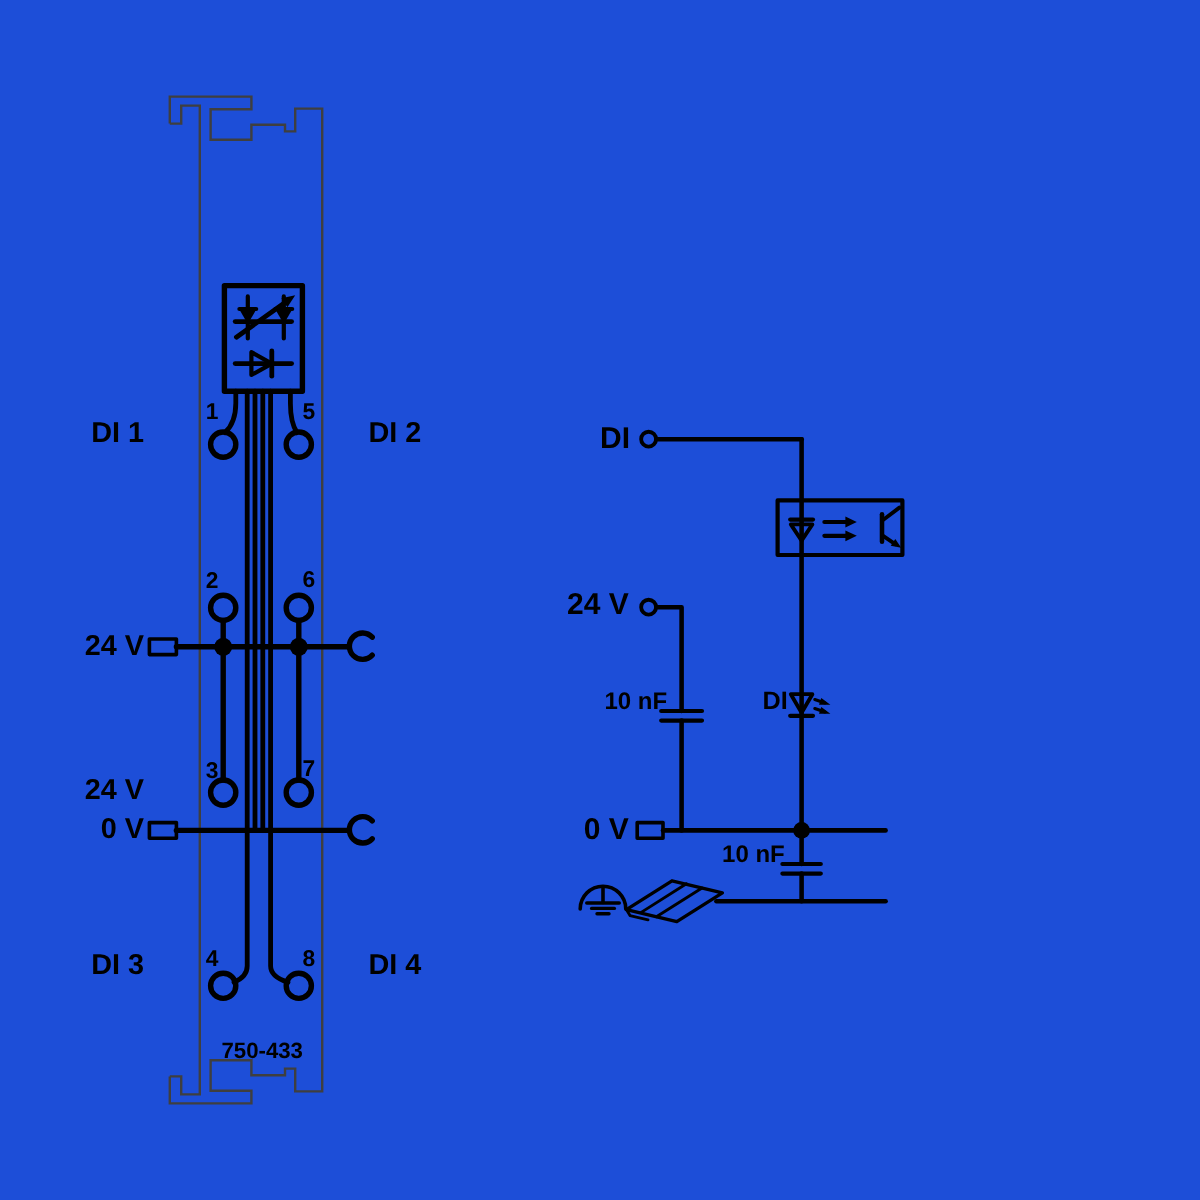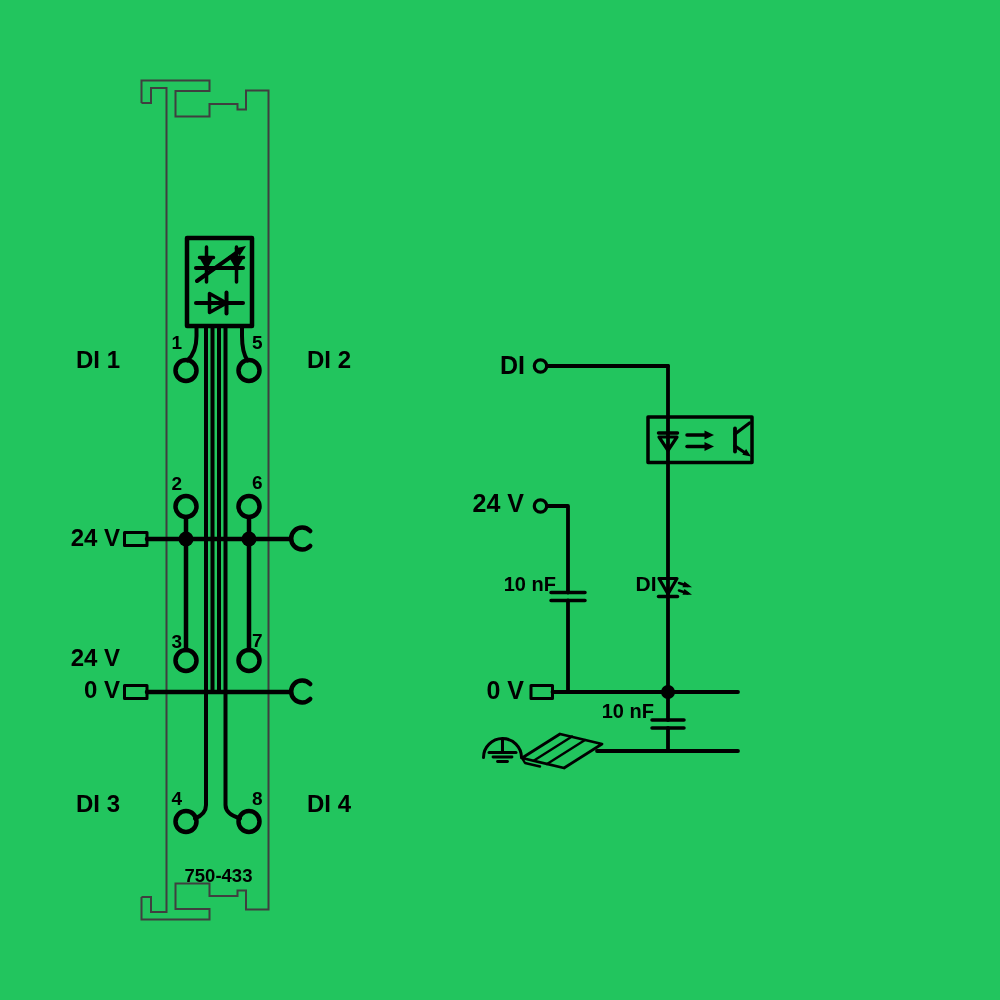--- a/index.html
+++ b/index.html
@@ -1,16 +1,16 @@
 <!DOCTYPE html>
 <html><head>
 <meta charset="utf-8">
 <style>
   html,body{margin:0;padding:0;background:#ffffff;}
-  .stage{position:relative;width:1000px;height:1000px;background:#22c55e;overflow:hidden;
+  .stage{position:relative;width:1000px;height:1000px;background:#1d4ed8;overflow:hidden;
          font-family:"Liberation Sans",sans-serif;}
   svg text{font-family:"Liberation Sans",sans-serif;font-weight:700;fill:#000000;}
   .housing{stroke:#3f3f3f;stroke-width:2;fill:none;}
   .wire{stroke:#000000;fill:none;stroke-linecap:round;stroke-linejoin:round;}
 </style>
 </head>
 <body>
 
 <div class="stage">
 <svg width="1000" height="1000" viewBox="0 0 1000 1000">

